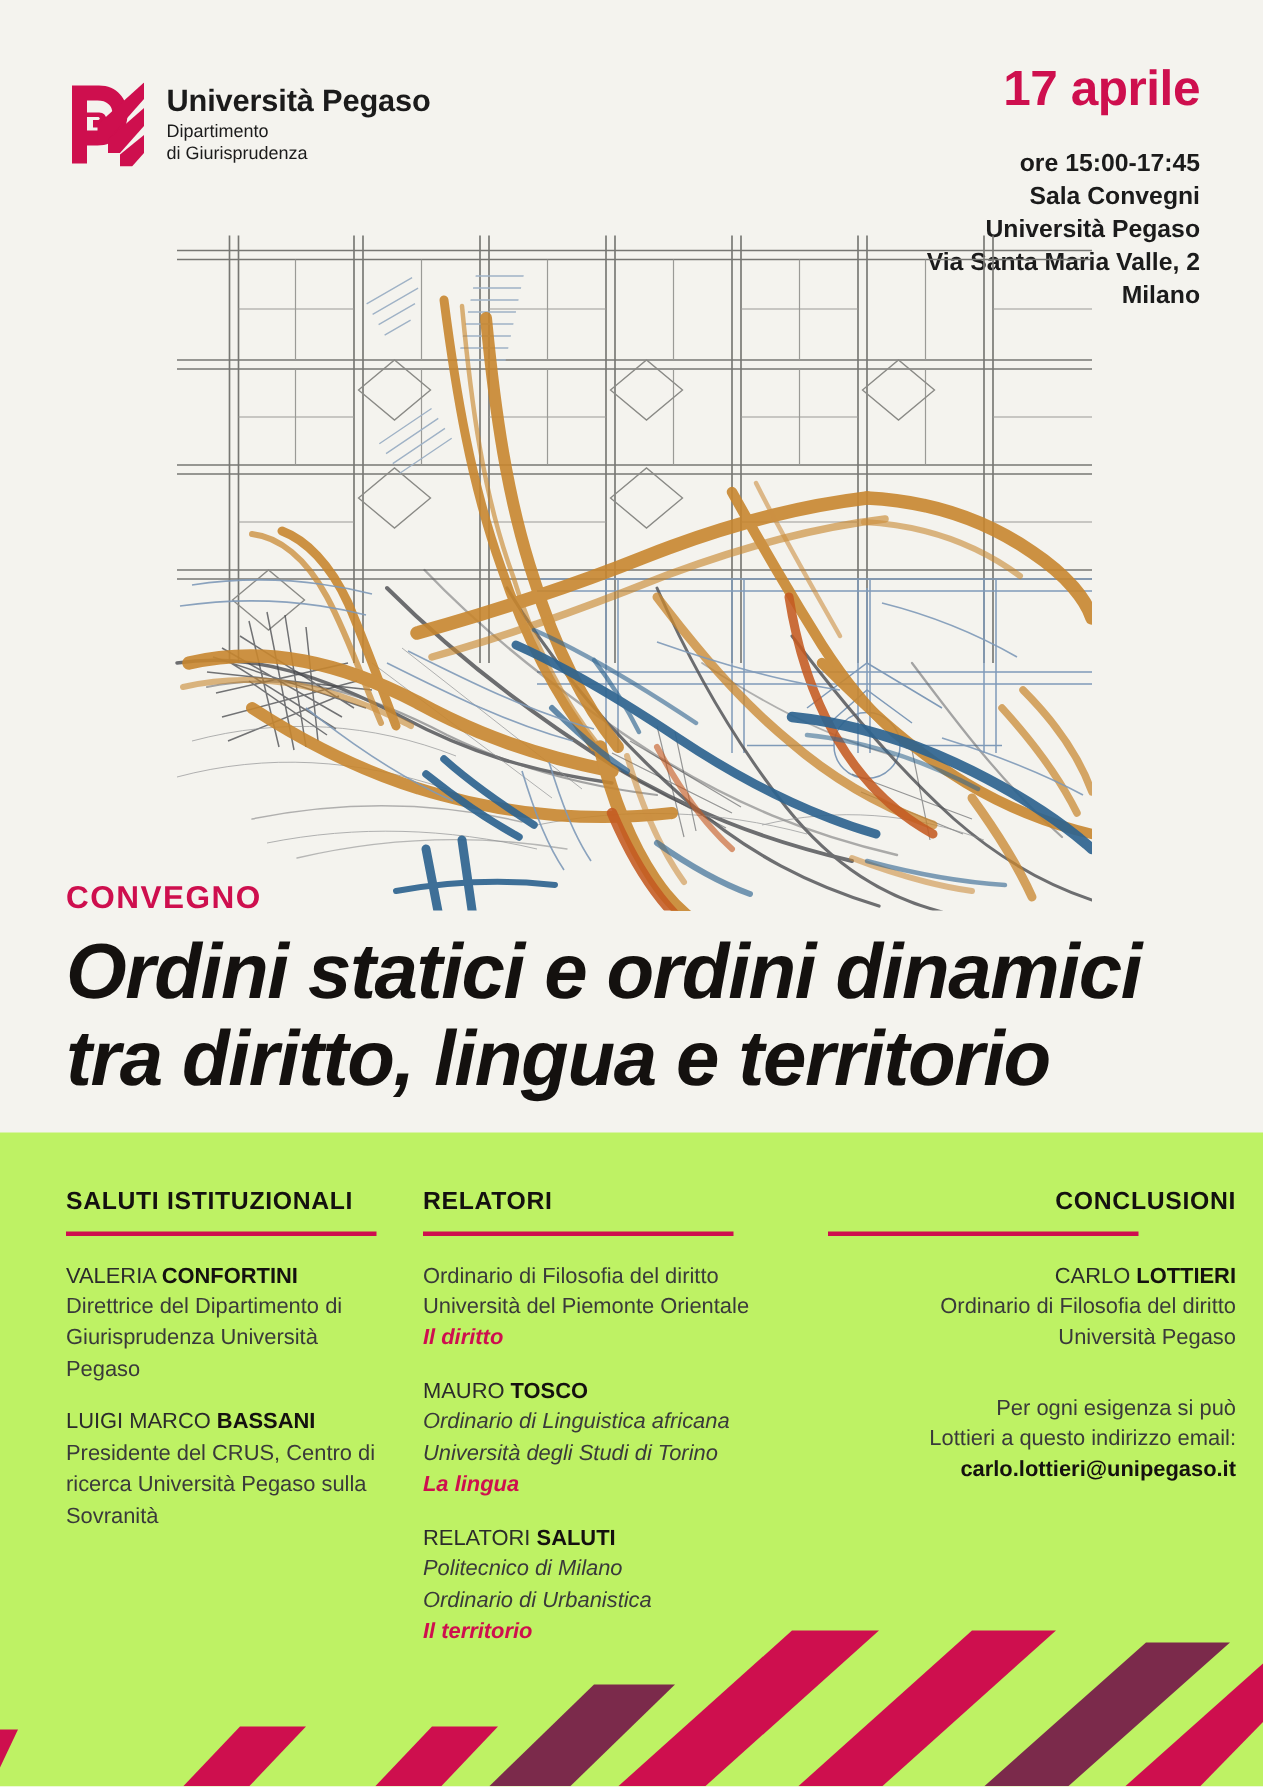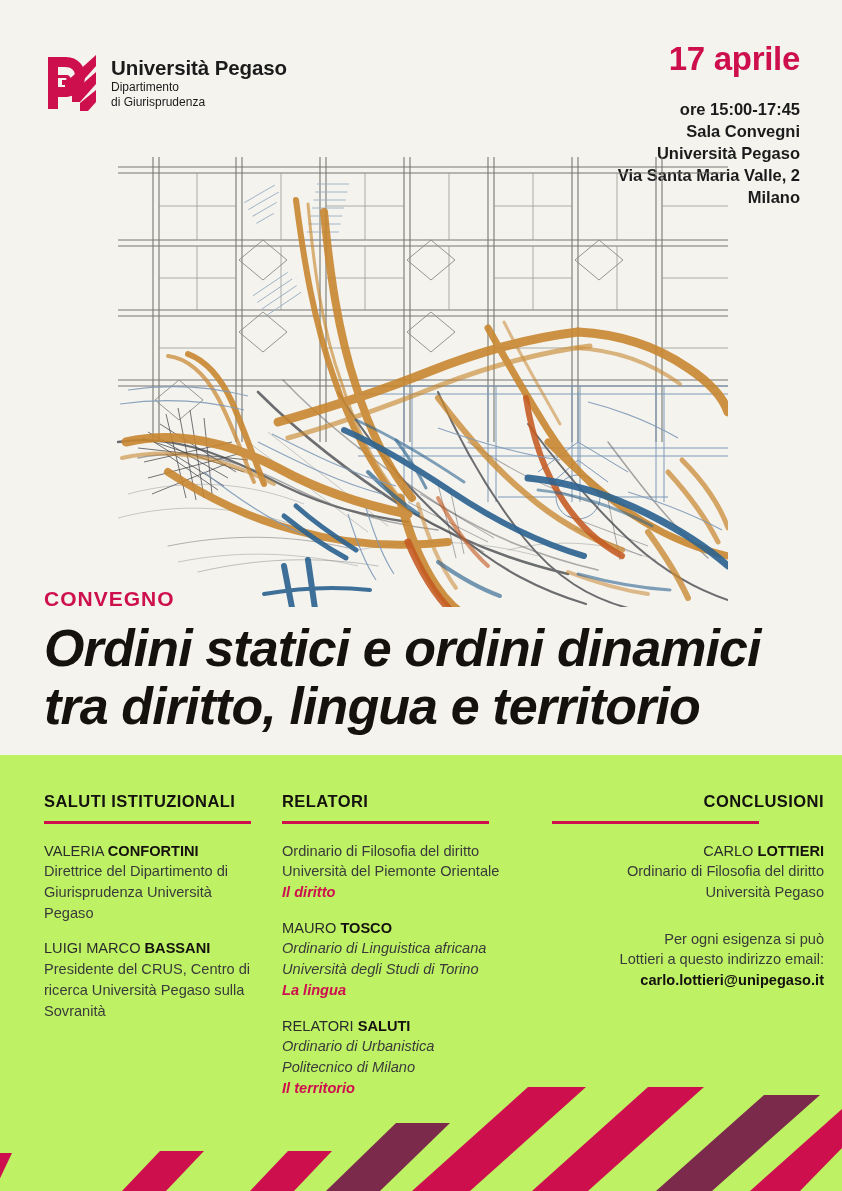--- a/index.html
+++ b/index.html
@@ -497,22 +497,22 @@
 
       <div class="person">
         <div class="p-name"><span>MAURO </span><b>TOSCO</b></div>
         <div class="p-role italic">Ordinario di Linguistica africana</div>
         <div class="p-role italic">Università degli Studi di Torino</div>
         <div class="p-topic">La lingua</div>
       </div>
 
       <div class="person">
         <div class="p-name"><span>RELATORI </span><b>SALUTI</b></div>
+        <div class="p-role italic">Politecnico di Milano</div>
         <div class="p-role italic">Ordinario di Urbanistica</div>
-        <div class="p-role italic">Politecnico di Milano</div>
         <div class="p-topic">Il territorio</div>
       </div>
     </div>
 
     <div class="col col-3">
       <div class="col-head">CONCLUSIONI</div>
       <div class="col-rule rule-3"></div>
 
       <div class="person">
         <div class="p-name"><span>CARLO </span><b>LOTTIERI</b></div>

